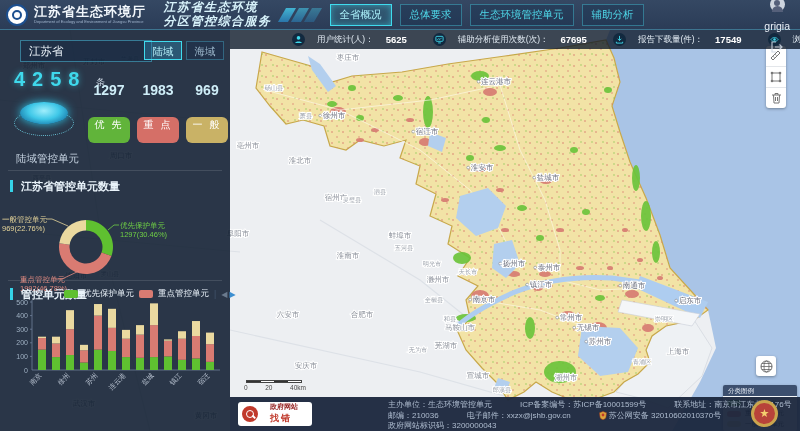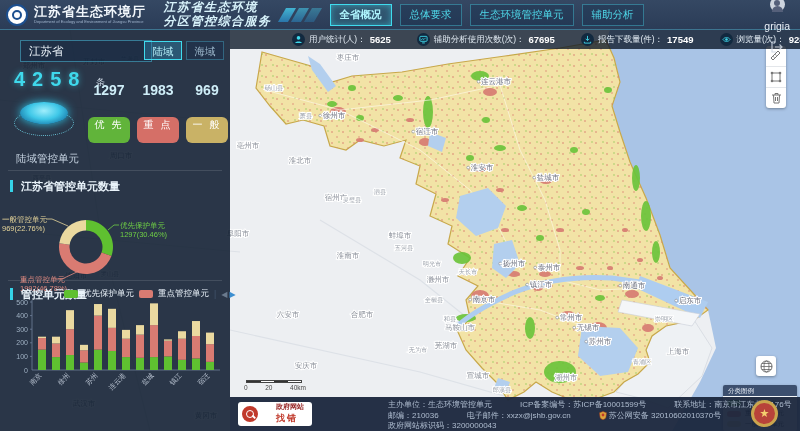--- a/index.html
+++ b/index.html
@@ -20,32 +20,32 @@
   .site-title { line-height:1.1; margin-right:10px; }
   .site-title div { font-size:12px; font-weight:bold; color:#d8f3fb; letter-spacing:1.5px;font-style:italic; }
   .deco { display:flex; gap:3px; margin-right:12px; }
   .deco i { display:block; width:10px; height:14px; transform:skewX(-30deg);
     background:linear-gradient(180deg,#45c8e6,#2a7fb8); opacity:.85; }
   .deco i:nth-child(2){ opacity:.6; } .deco i:nth-child(3){ opacity:.4; }
   #nav-tabs { display:flex; gap:8px; align-items:center; }
   .tab { font-size:10.5px; color:#4fd9ea; border:1px solid rgba(70,195,215,.45);
     padding:3px 9px; background:rgba(20,50,80,.35); cursor:pointer; white-space:nowrap; }
   .tab.active { color:#aef4fd; border:1px solid #3fdbee; background:rgba(47,216,232,.14);
-    box-shadow:inset 0 0 6px rgba(63,219,238,.5); font-weight:bold; }
+    box-shadow:inset 0 0 6px rgba(63,219,238,.5); font-weight:normal; }
   #header-right { margin-left:auto; display:flex; align-items:center; gap:8px; padding-right:10px;flex-direction:column; }
   .hicon { width:14px; height:14px; opacity:.85; }
   .avatar { width:15px; height:15px; border-radius:50%; background:#cdd4de; position:relative; }
   .avatar::before { content:""; position:absolute; left:4.5px; top:2.5px; width:6px; height:6px; border-radius:50%; background:#55607a; }
   .avatar::after { content:""; position:absolute; left:2px; top:9px; width:11px; height:6px; border-radius:6px 6px 0 0; background:#55607a; }
   .username { font-size:10.5px; color:#e8eef6; }
 
   
   #stats-bar { position:absolute; left:230px; top:30px; width:570px; height:19px;
     background:rgba(10,22,38,.78); display:flex; align-items:center; gap:26px; padding-left:62px; z-index:30; }
-  .stat { display:flex; align-items:center; gap:4px; white-space:nowrap; }
+  .stat { display:flex; align-items:center; gap:12px; white-space:nowrap; }
   .stat .bubble { width:13px; height:13px; border-radius:50%; background:#12293f; display:flex;
     align-items:center; justify-content:center; flex:none; }
   .stat .lbl { font-size:8.5px; color:#e3ecf4; }
   .stat .val { font-size:9.5px; color:#ffffff; font-weight:bold; }
 
   
   #sidebar { position:absolute; left:0; top:30px; width:230px; height:401px;
     background:rgba(13,26,46,.87); z-index:30; color:#dfe8f2; }
   .row-select { position:absolute; left:20px; top:10px; width:132px; height:22px;
     border:1px solid rgba(80,200,230,.5); background:rgba(22,42,70,.55);
@@ -100,21 +100,21 @@
   .map-legend .hd { height:11px; background:#3c4f6e; color:#e8eef6; font-size:6.5px; line-height:11px; padding-left:5px; }
   .map-legend .bd { background:rgba(250,250,250,.92); padding:2px 4px; }
   .map-legend .li { display:flex; align-items:center; gap:4px; height:10.5px; }
   .map-legend .li .sw { width:14px; height:6px; border-radius:3px; flex:none; }
   .map-legend .li span { font-size:6.5px; color:#333; white-space:nowrap; }
 
   
   #footer { position:absolute; left:230px; top:397px; width:570px; height:34px;
     background:rgba(24,36,58,.94); z-index:35; color:#aebccf; }
   .err-badge { position:absolute; left:8px; top:5px; width:74px; height:24px; background:#fff;
-    border-radius:3px; display:flex; align-items:center; gap:18px; padding-left:4px; cursor:pointer; }
+    border-radius:3px; display:flex; align-items:center; gap:12px; padding-left:4px; cursor:pointer; }
   .err-badge .mag { width:16px; height:16px; border-radius:50%; background:#c0392b; position:relative; flex:none; }
   .err-badge .mag::before { content:""; position:absolute; left:3.5px; top:3.5px; width:6px; height:6px;
     border:1.5px solid #fff; border-radius:50%; }
   .err-badge .mag::after { content:""; position:absolute; left:10px; top:10px; width:4px; height:1.5px;
     background:#fff; transform:rotate(45deg); }
   .err-badge .t1 { font-size:7px; color:#9a2b2b; font-weight:bold; line-height:1.2; }
   .err-badge .t2 { font-size:9px; color:#c0392b; font-weight:bold; letter-spacing:2px; }
   .foot-text { position:absolute; left:158px; top:3px; font-size:8px; line-height:10.5px; }
   .foot-row { display:flex; }
   .foot-row span { margin-right:28px; white-space:nowrap; display:flex; align-items:center; gap:2px; }

